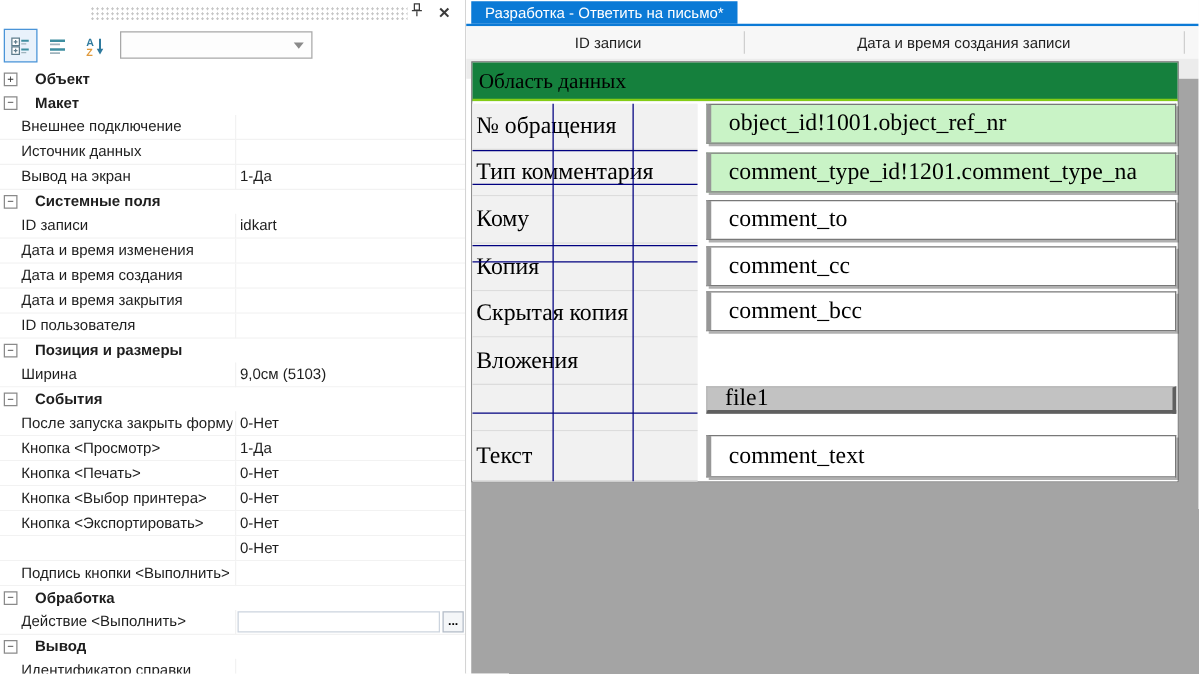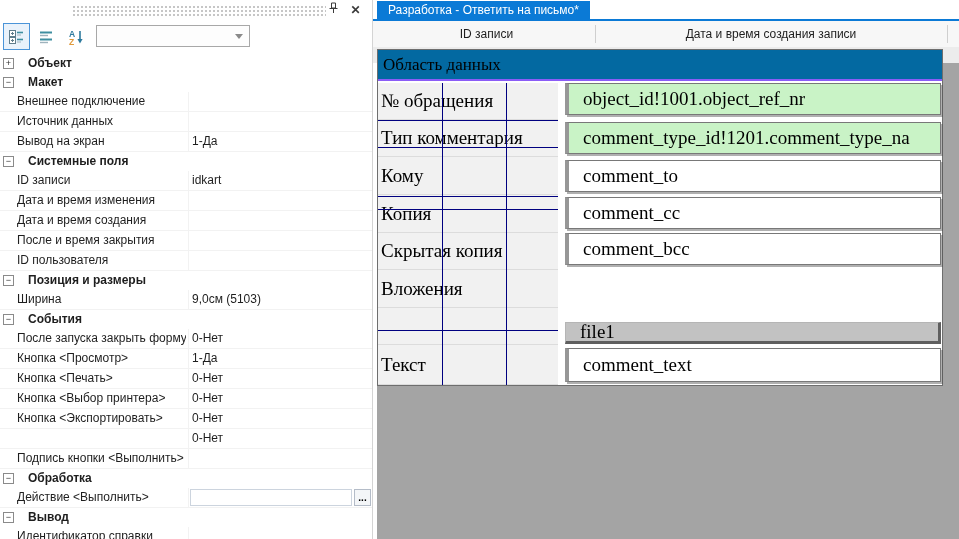--- a/index.html
+++ b/index.html
@@ -47,21 +47,21 @@
        background:var(--accent,#0b7ad6);color:#fff;font-size:12px;white-space:nowrap;cursor:default;}
   .accent-bar{position:absolute;left:0;top:19px;width:100%;height:2px;background:var(--accent,#0b7ad6);}
   .colheader{position:absolute;left:0;top:21px;width:100%;height:26px;background:#f7f7f7;}
   .colcell{position:absolute;top:0;height:26px;line-height:26px;text-align:center;color:#1e1e1e;
            font-size:12px;white-space:nowrap;overflow:hidden;cursor:default;}
   .colsep{position:absolute;top:4px;height:18px;width:1px;background:#cfcfcf;}
   .lightstrip{position:absolute;left:0;top:47px;width:100%;height:16px;background:#ececec;}
   .deadzone{position:absolute;left:4px;top:63px;right:0;bottom:0;background:var(--dead,#a4a4a4);}
   .surface{position:absolute;left:4px;top:49px;width:566px;height:337px;background:#fff;
            border:1px solid #6e6e6e;box-sizing:border-box;}
-  .band{position:relative;height:29px;border-bottom:2px solid #8b5cf6;background:#0369a1;}
+  .band{position:relative;height:29px;border-bottom:2px solid #84cc16;background:#15803d;}
   .band-title{position:absolute;left:5px;top:0;line-height:29px;
               font-family:"Liberation Serif",serif;font-size:17px;color:#000;}
   .formbody{position:relative;height:304px;background:#fff;}
   .labelcol{position:absolute;left:0;top:2px;width:180px;height:302px;background:#f1f1f1;}
   .lcell{position:absolute;left:0;width:180px;box-sizing:border-box;border-bottom:1px solid #dcdcdc;
          background:#f1f1f1;display:flex;align-items:center;
          font-family:"Liberation Serif",serif;font-size:19px;color:#000;padding-left:3px;overflow:hidden;}
   .navy-v,.navy-h{position:absolute;background:var(--navy,#000080);}
   .navy-v{width:1px;top:2px;height:302px;}
   .navy-h{height:1px;left:0;width:180px;}
@@ -167,21 +167,21 @@
           <span class="pname">Дата и время изменения</span>
           <span class="psep"></span>
           <span class="pval"></span>
         </div>
         <div class="prow prop">
           <span class="pname">Дата и время создания</span>
           <span class="psep"></span>
           <span class="pval"></span>
         </div>
         <div class="prow prop">
-          <span class="pname">После и время закрытия</span>
+          <span class="pname">Дата и время закрытия</span>
           <span class="psep"></span>
           <span class="pval"></span>
         </div>
         <div class="prow prop">
           <span class="pname">ID пользователя</span>
           <span class="psep"></span>
           <span class="pval"></span>
         </div>
         <div class="prow cat">
           <span class="expbox">−</span>
@@ -287,18 +287,18 @@
           <div class="navy-h" style="top: 39px;"></div>
           <div class="navy-h" style="top: 66px;"></div>
           <div class="navy-h" style="top: 115px;"></div>
           <div class="navy-h" style="top: 128px;"></div>
           <div class="navy-h" style="top: 249px;"></div>
           <div class="fbox green" style="top: 2px; height: 32px;">object_id!1001.object_ref_nr</div>
           <div class="fbox green" style="top: 41px; height: 32px;">comment_type_id!1201.comment_type_na</div>
           <div class="fbox " style="top: 79px; height: 32px;">comment_to</div>
           <div class="fbox " style="top: 116px; height: 32px;">comment_cc</div>
           <div class="fbox " style="top: 152px; height: 32px;">comment_bcc</div>
-          <div class="fbox gray" style="top: 228px; height: 22px; margin-top: 13px;">file1</div>
+          <div class="fbox gray" style="top: 228px; height: 22px;">file1</div>
           <div class="fbox " style="top: 267px; height: 34px;">comment_text</div>
         </div>
     </div>
   </section>
 </div>
 
 </body></html>

